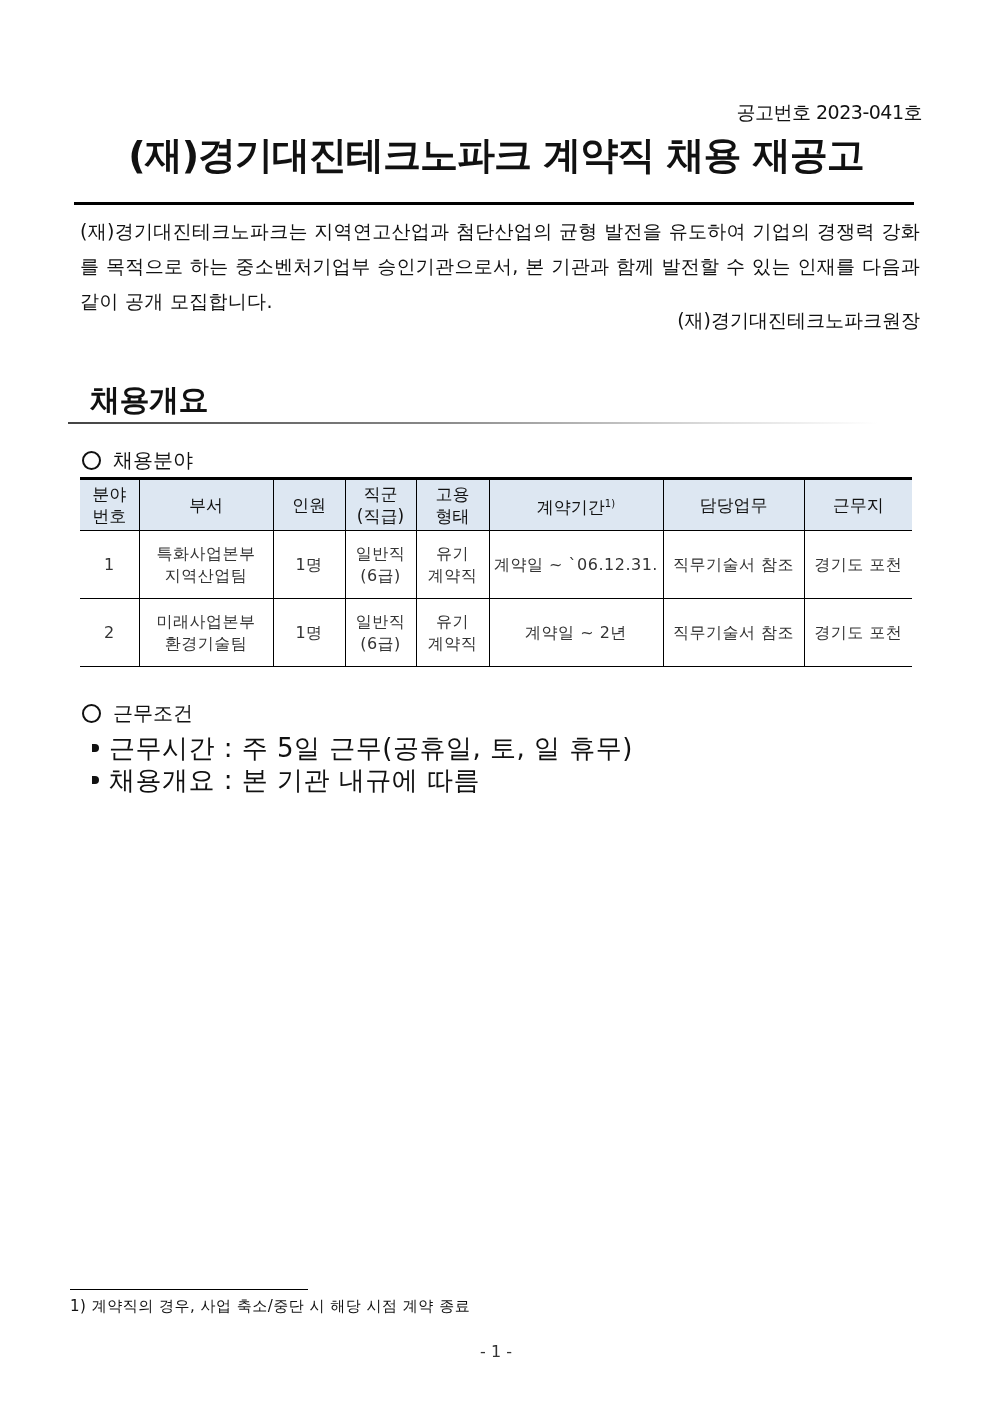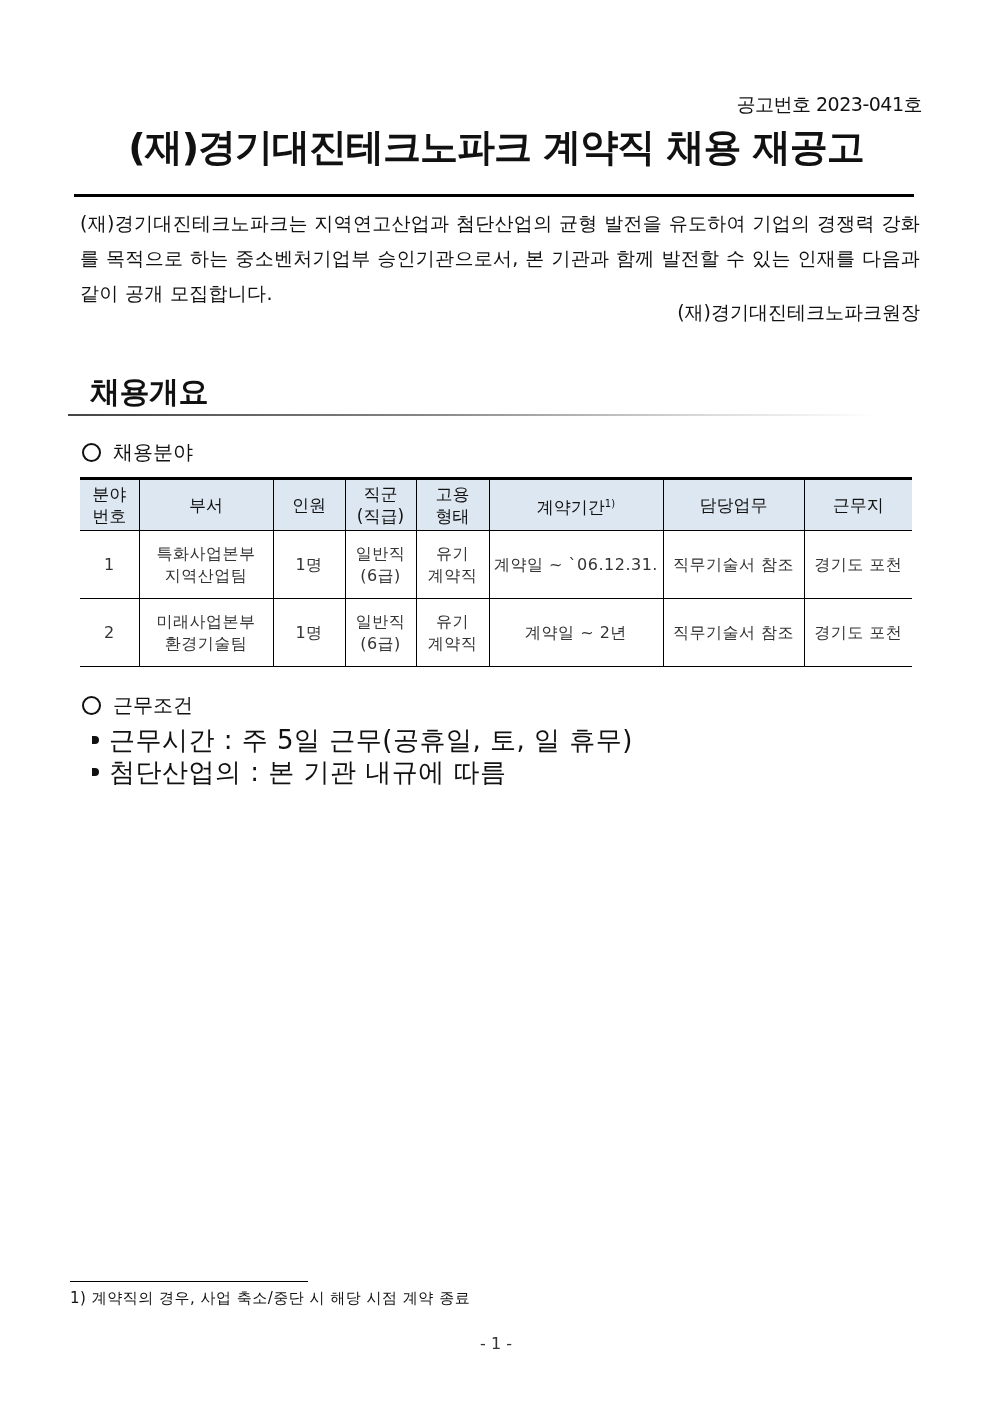--- a/index.html
+++ b/index.html
@@ -1,18 +1,18 @@
 <!DOCTYPE html>
 <html><head>
 <meta charset="utf-8">
 <style>
   html, body { margin: 0; padding: 0; background: #ffffff; }
   body { width: 992px; height: 1403px; position: relative; overflow: hidden;
          font-family: "DejaVu Sans", "Liberation Sans", sans-serif; color: #111; }
-  .abs { position: absolute; }
+  .abs { position: absolute; margin-top: 8px; }
   .notice-no { right: 70px; top: 92px; font-size: 19px; letter-spacing: -0.5px; }
   .title { left: 0; width: 992px; top: 122px; text-align: center; font-size: 38px; font-weight: bold; letter-spacing: -1px; }
   .title-rule { left: 74px; width: 840px; top: 194px; height: 0; border-top: 3px solid #000; }
   .intro { left: 80px; width: 840px; top: 206px; font-size: 19px; line-height: 35px; text-align: justify; text-align-last: left; letter-spacing: 0.3px; }
   .signer { right: 72px; top: 300px; font-size: 19px; }
   .section-h { left: 90px; top: 372px; font-size: 30px; font-weight: bold; letter-spacing: -0.5px; }
   .section-rule { left: 68px; width: 810px; top: 414px; height: 2px;
                   background: linear-gradient(to right, #444 0%, #888 45%, #ddd 80%, #fff 100%); }
   .sub-h { left: 82px; font-size: 20px; display: flex; align-items: center; }
   .circle { display: inline-block; width: 15px; height: 15px; border: 2px solid #111; border-radius: 50%; margin-right: 12px; }
@@ -101,19 +101,19 @@
   <span>근무조건</span>
 </div>
 
 <div class="abs bullets">
   <div class="bullet">
     <span class="bmark"></span>
     <span>근무시간 : 주 5일 근무(공휴일, 토, 일 휴무)</span>
   </div>
   <div class="bullet">
     <span class="bmark"></span>
-    <span>첨단산업의 : 본 기관 내규에 따름</span>
+    <span>채용개요 : 본 기관 내규에 따름</span>
   </div>
 </div>
 
 <div class="abs fn-rule"></div>
 <div class="abs footnote">1) 계약직의 경우, 사업 축소/중단 시 해당 시점 계약 종료</div>
 <div class="abs page-no">- 1 -</div>
 
 </body></html>

